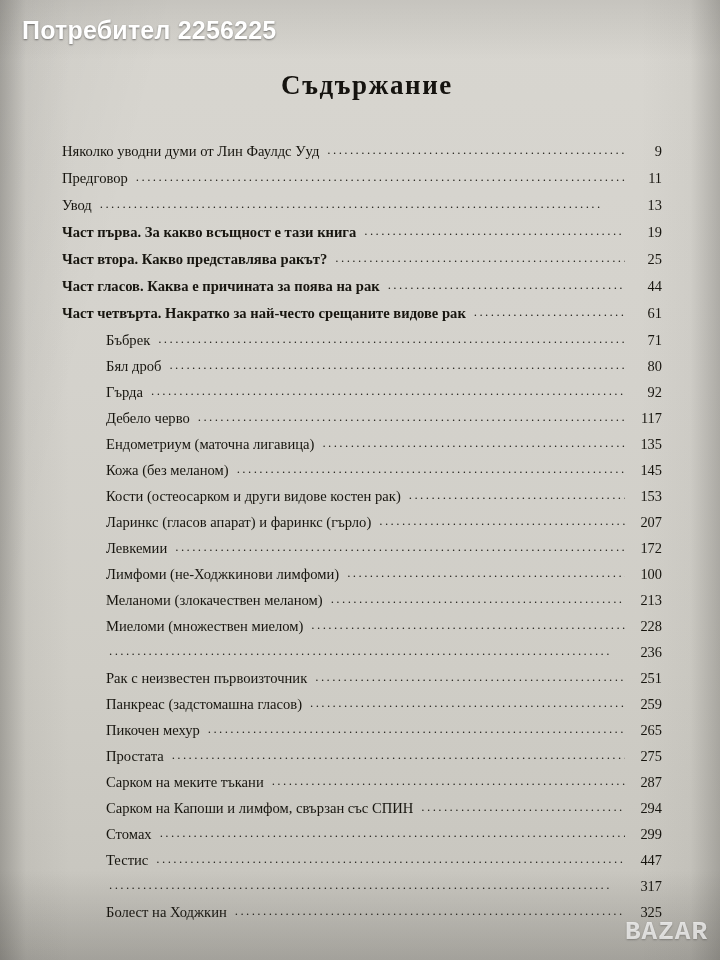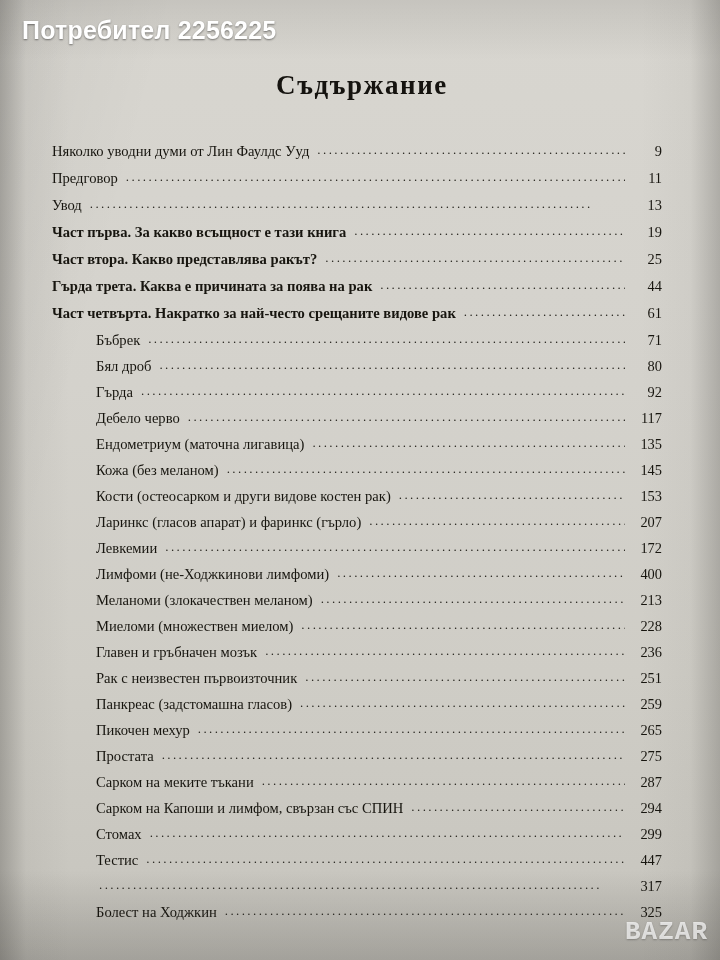--- a/index.html
+++ b/index.html
@@ -47,21 +47,21 @@
     text-shadow: 0 1px 2px rgba(0,0,0,0.45);
     z-index: 5;
   }
 
   .content {
     position: absolute;
     top: 0;
     left: 0;
     right: 0;
     bottom: 0;
-    padding: 62px 58px 0 40px;
+    padding: 62px 58px 0 50px;
     box-sizing: border-box;
     z-index: 2;
   }
 
   .toc-title {
     text-align: center;
     font-size: 27px;
     font-weight: 700;
     letter-spacing: 1.6px;
     color: #15130f;
@@ -159,21 +159,21 @@
           <span class="label">Част първа. За какво всъщност е тази книга</span>
           <span class="dots">.........................................................................................</span>
           <span class="page-num">19</span>
         </div>
         <div class="entry level-0 bold">
           <span class="label">Част втора. Какво представлява ракът?</span>
           <span class="dots">.........................................................................................</span>
           <span class="page-num">25</span>
         </div>
         <div class="entry level-0 bold">
-          <span class="label">Гърда трета. Каква е причината за поява на рак</span>
+          <span class="label">Част гласов. Каква е причината за поява на рак</span>
           <span class="dots">.........................................................................................</span>
           <span class="page-num">44</span>
         </div>
         <div class="entry level-0 bold">
           <span class="label">Част четвърта. Накратко за най-често срещаните видове рак</span>
           <span class="dots">.........................................................................................</span>
           <span class="page-num">61</span>
         </div>
         <div class="entry level-1 tight">
           <span class="label">Бъбрек</span>
@@ -216,34 +216,33 @@
           <span class="page-num">207</span>
         </div>
         <div class="entry level-1 tight">
           <span class="label">Левкемии</span>
           <span class="dots">.........................................................................................</span>
           <span class="page-num">172</span>
         </div>
         <div class="entry level-1 tight">
           <span class="label">Лимфоми (не-Ходжкинови лимфоми)</span>
           <span class="dots">.........................................................................................</span>
-          <span class="page-num">400</span>
+          <span class="page-num">100</span>
         </div>
         <div class="entry level-1 tight">
           <span class="label">Меланоми (злокачествен меланом)</span>
           <span class="dots">.........................................................................................</span>
           <span class="page-num">213</span>
         </div>
         <div class="entry level-1 tight">
           <span class="label">Миеломи (множествен миелом)</span>
           <span class="dots">.........................................................................................</span>
           <span class="page-num">228</span>
         </div>
         <div class="entry level-1 tight">
-          <span class="label">Главен и гръбначен мозък</span>
           <span class="dots">.........................................................................................</span>
           <span class="page-num">236</span>
         </div>
         <div class="entry level-1 tight">
           <span class="label">Рак с неизвестен първоизточник</span>
           <span class="dots">.........................................................................................</span>
           <span class="page-num">251</span>
         </div>
         <div class="entry level-1 tight">
           <span class="label">Панкреас (задстомашна гласов)</span>

